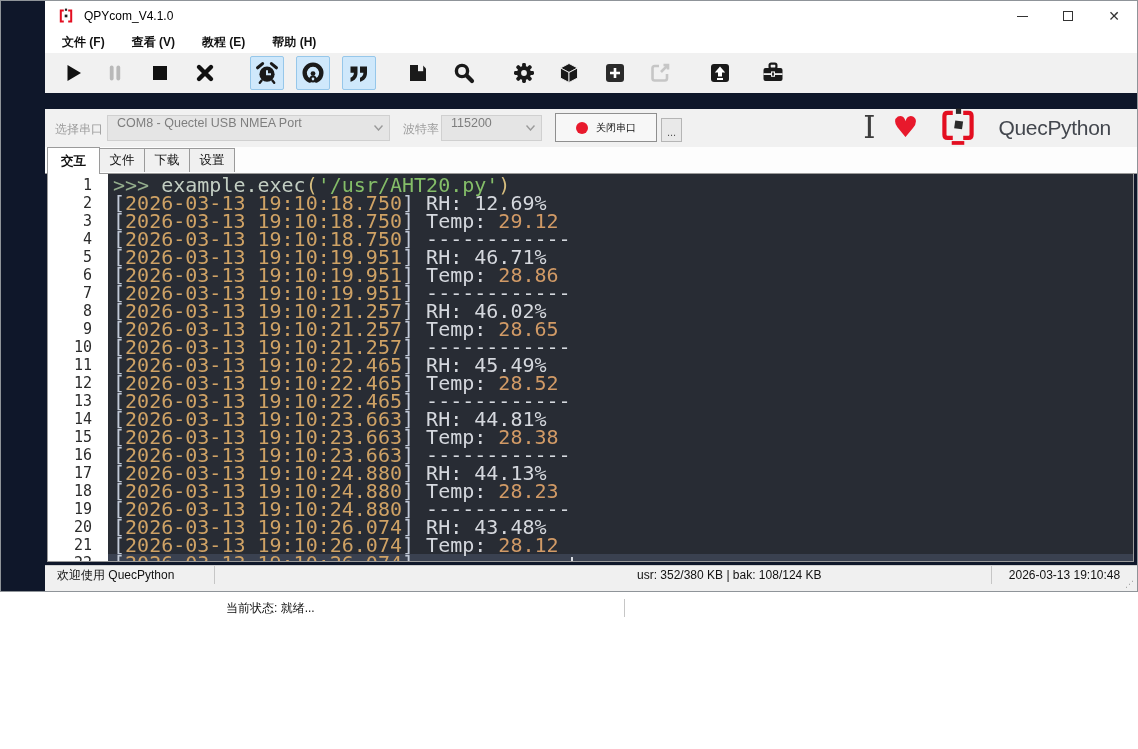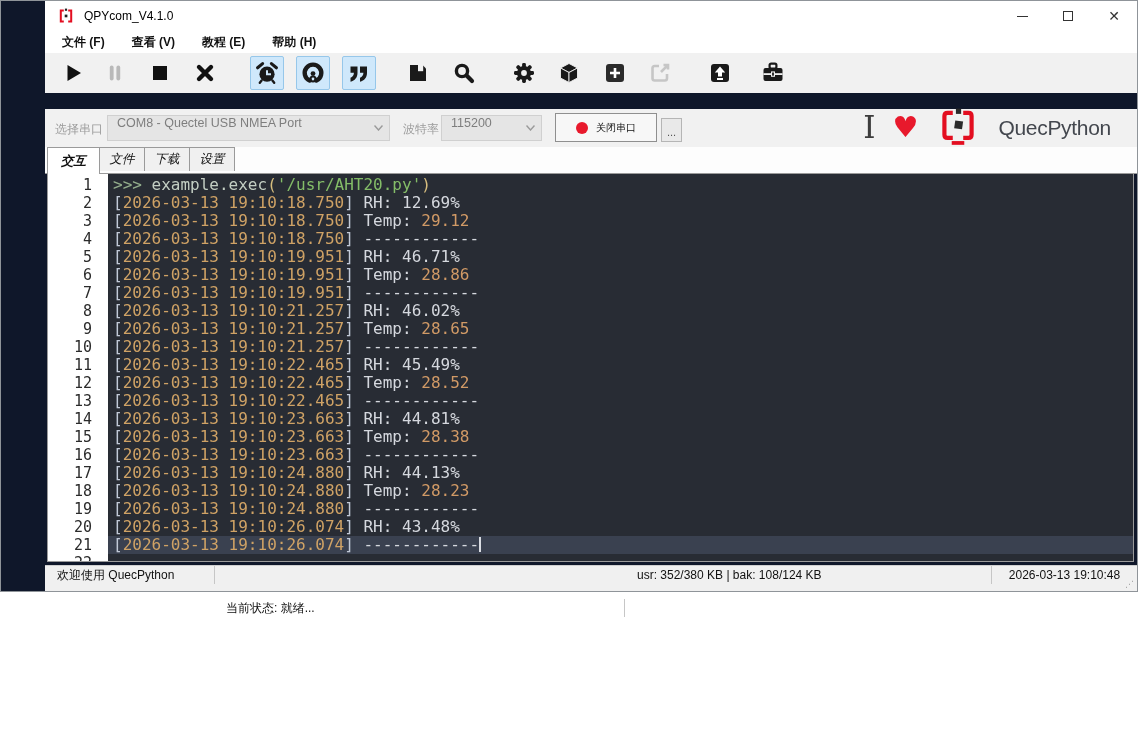--- a/index.html
+++ b/index.html
@@ -34,29 +34,29 @@
   .combo .chev { position:absolute; right:6px; top:9px; width:9px; height:6px; }
   .btn-closeport { position:absolute; left:510px; top:4px; width:102px; height:29px; background:#f7f7f7; border:1px solid #8f8f8f; display:flex; align-items:center; justify-content:center; gap:8px; font-size:10px; color:#111; }
   .red-dot { width:12px; height:12px; border-radius:50%; background:var(--c-red); }
   .btn-more { position:absolute; left:616px; top:9px; width:21px; height:24px; background:#e9e9e9; border:1px solid #b5b5b5; font-size:11px; color:#555; display:flex; align-items:flex-end; justify-content:center; padding-bottom:3px; }
   .brand { position:absolute; right:26px; top:0; height:38px; display:flex; align-items:center; gap:17px; }
   .brand .i-glyph { font-family:"DejaVu Serif","Liberation Serif",serif; font-size:31px; color:#3d3d3d; margin-top:-3px; }
   .brand .heart { color:var(--c-red); font-size:29px; font-family:"DejaVu Sans",sans-serif; margin-top:-3px; }
   .brand .brand-name { font-size:21px; font-weight:normal; color:#43474e; letter-spacing:-0.3px; }
 
   
-  .tabstrip { height:27px; background:#fdfdfd; padding-left:2px; display:flex; align-items:flex-start; border-bottom:1px solid #9a9a9a; flex:none; position:relative; z-index:2;font-style:italic; }
+  .tabstrip { height:27px; background:#fdfdfd; padding-left:2px; display:flex; align-items:center; border-bottom:1px solid #9a9a9a; flex:none; position:relative; z-index:2; }
   .tab { width:46px; text-align:center; font-size:12.5px; color:#111; border:1px solid #9a9a9a; border-bottom:none; background:#f0f0f0; height:24px; line-height:23px; margin-right:-1px; }
   .tab.active { height:27px; line-height:26px; background:#fff; font-weight:bold; width:53px; margin-bottom:-1px; z-index:3; position:relative; }
 
   
   .editor { flex:1; margin:0 3px 3px 2px; border:1px solid #9a9a9a; border-top:none; display:flex; overflow:hidden; background:#fff; }
   .gutter { width:60px; background:#fff; padding:2px 16px 0 0; text-align:right; font-family:"DejaVu Sans Mono","Liberation Mono",monospace; font-size:15px; color:#2b2b2b; flex:none; }
   .gutter div { height:18px; line-height:18px; }
-  .term { flex:1; background:var(--c-terminal-bg); padding-top:2px; font-family:"DejaVu Sans Mono","Liberation Mono",monospace; font-size:16px; overflow:hidden; }
+  .term { flex:1; background:var(--c-terminal-bg); padding-top:2px; font-family:"DejaVu Sans Mono","Liberation Mono",monospace; font-size:20px; overflow:hidden; }
   .t-line { height:18px; line-height:18px; padding-left:5px; white-space:pre; }
   .t-line.current { background:var(--c-current-line); }
   .seg-prompt { color:var(--c-prompt); }
   .seg-code   { color:var(--c-code); }
   .seg-paren  { color:var(--c-paren); }
   .seg-str    { color:var(--c-string); }
   .seg-brk    { color:var(--c-bracket); }
   .seg-ts     { color:var(--c-timestamp); }
   .seg-plain  { color:var(--c-text); }
   .seg-num    { color:var(--c-number); }
@@ -325,20 +325,21 @@
         <div class="t-line"><span class="seg-brk">[</span><span class="seg-ts">2026-03-13 19:10:22.465</span><span class="seg-brk">] </span><span class="seg-plain">RH: 45.49%</span></div>
         <div class="t-line"><span class="seg-brk">[</span><span class="seg-ts">2026-03-13 19:10:22.465</span><span class="seg-brk">] </span><span class="seg-plain">Temp: </span><span class="seg-num">28.52</span></div>
         <div class="t-line"><span class="seg-brk">[</span><span class="seg-ts">2026-03-13 19:10:22.465</span><span class="seg-brk">] </span><span class="seg-plain">------------</span></div>
         <div class="t-line"><span class="seg-brk">[</span><span class="seg-ts">2026-03-13 19:10:23.663</span><span class="seg-brk">] </span><span class="seg-plain">RH: 44.81%</span></div>
         <div class="t-line"><span class="seg-brk">[</span><span class="seg-ts">2026-03-13 19:10:23.663</span><span class="seg-brk">] </span><span class="seg-plain">Temp: </span><span class="seg-num">28.38</span></div>
         <div class="t-line"><span class="seg-brk">[</span><span class="seg-ts">2026-03-13 19:10:23.663</span><span class="seg-brk">] </span><span class="seg-plain">------------</span></div>
         <div class="t-line"><span class="seg-brk">[</span><span class="seg-ts">2026-03-13 19:10:24.880</span><span class="seg-brk">] </span><span class="seg-plain">RH: 44.13%</span></div>
         <div class="t-line"><span class="seg-brk">[</span><span class="seg-ts">2026-03-13 19:10:24.880</span><span class="seg-brk">] </span><span class="seg-plain">Temp: </span><span class="seg-num">28.23</span></div>
         <div class="t-line"><span class="seg-brk">[</span><span class="seg-ts">2026-03-13 19:10:24.880</span><span class="seg-brk">] </span><span class="seg-plain">------------</span></div>
         <div class="t-line"><span class="seg-brk">[</span><span class="seg-ts">2026-03-13 19:10:26.074</span><span class="seg-brk">] </span><span class="seg-plain">RH: 43.48%</span></div>
+        <div class="t-line"><span class="seg-brk">[</span><span class="seg-ts">2026-03-13 19:10:26.074</span><span class="seg-brk">] </span><span class="seg-plain">Temp: </span><span class="seg-num">28.12</span></div>
         <div class="t-line current"><span class="seg-brk">[</span><span class="seg-ts">2026-03-13 19:10:26.074</span><span class="seg-brk">] </span><span class="seg-plain">------------</span><span class="caret"></span></div>
       </div>
   </div>
 
   <div class="statusbar">
     <div class="sb-cell sb-welcome">欢迎使用 QuecPython</div>
     <div class="sb-cell sb-state">当前状态: 就绪...</div>
     <div class="sb-cell sb-storage">usr: 352/380 KB | bak: 108/124 KB</div>
     <div class="sb-cell sb-time">2026-03-13 19:10:48</div>
     <div class="sb-grip">⋰</div>

